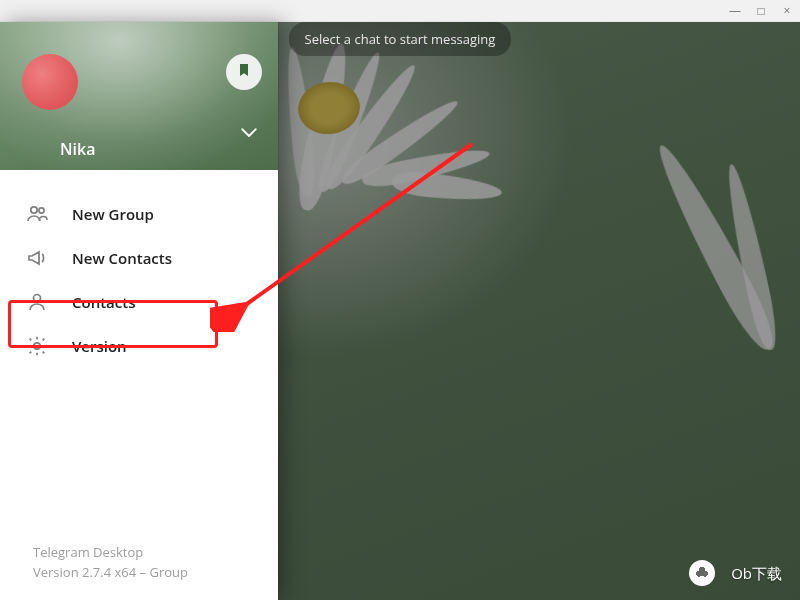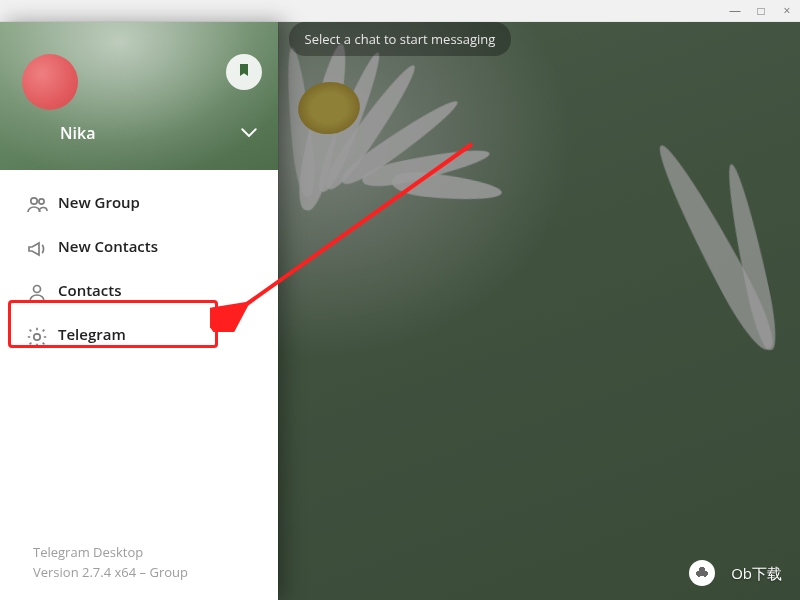--- a/index.html
+++ b/index.html
@@ -106,38 +106,39 @@
     right: 16px; top: 32px;
     width: 36px; height: 36px;
     border-radius: 50%;
     background: rgba(255,255,255,.88);
     color: #3b6a3a;
     display: flex; align-items: center; justify-content: center;
   }
   .saved svg { width: 16px; height: 18px; }
   .username {
     position: absolute;
-    left: 60px; bottom: 26px;
+    left: 60px; bottom: 10px;
     font-weight: 600;
     font-size: 16px;
     color: #fff;
   }
   .chevron {
     position: absolute;
     right: 20px; bottom: 26px;
     color: #fff;
   }
   .chevron svg { width: 18px; height: 12px; }
 
   .menu { padding-top: 22px; flex: 1; }
   .item {
     display: flex;
+    align-items: center;
     height: 44px;
     padding: 0 20px 0 24px;
-    gap: 8px;
+    gap: 22px;
     color: #222;
     font-size: 15px;
     font-weight: 600;
     cursor: pointer;
   }
   .item .ico { width: 26px; height: 26px; color: #7f7f7f; display:flex; align-items:center; justify-content:center; }
   .item .ico svg { width: 24px; height: 24px; stroke: currentColor; fill: none; stroke-width: 1.7; }
   .item .label { flex: 1; }
 
   .toggle {
@@ -269,21 +270,21 @@
         <span class="label">Contacts</span>
       </div>
 
       <div class="item">
         <span class="ico">
           <svg viewBox="0 0 24 24">
               <circle cx="12" cy="12" r="3.2"></circle>
               <path d="M12 2.8v2.4M12 18.8v2.4M4.6 4.6l1.7 1.7M17.7 17.7l1.7 1.7M2.8 12h2.4M18.8 12h2.4M4.6 19.4l1.7-1.7M17.7 6.3l1.7-1.7"></path>
             </svg>
         </span>
-        <span class="label">Telegram</span>
+        <span class="label">Version</span>
       </div>
 
 
     </div>
 
     <div class="footer">
       <div>Telegram Desktop</div>
       <div>Version 2.7.4 x64 – Group</div>
     </div>
   </div>

